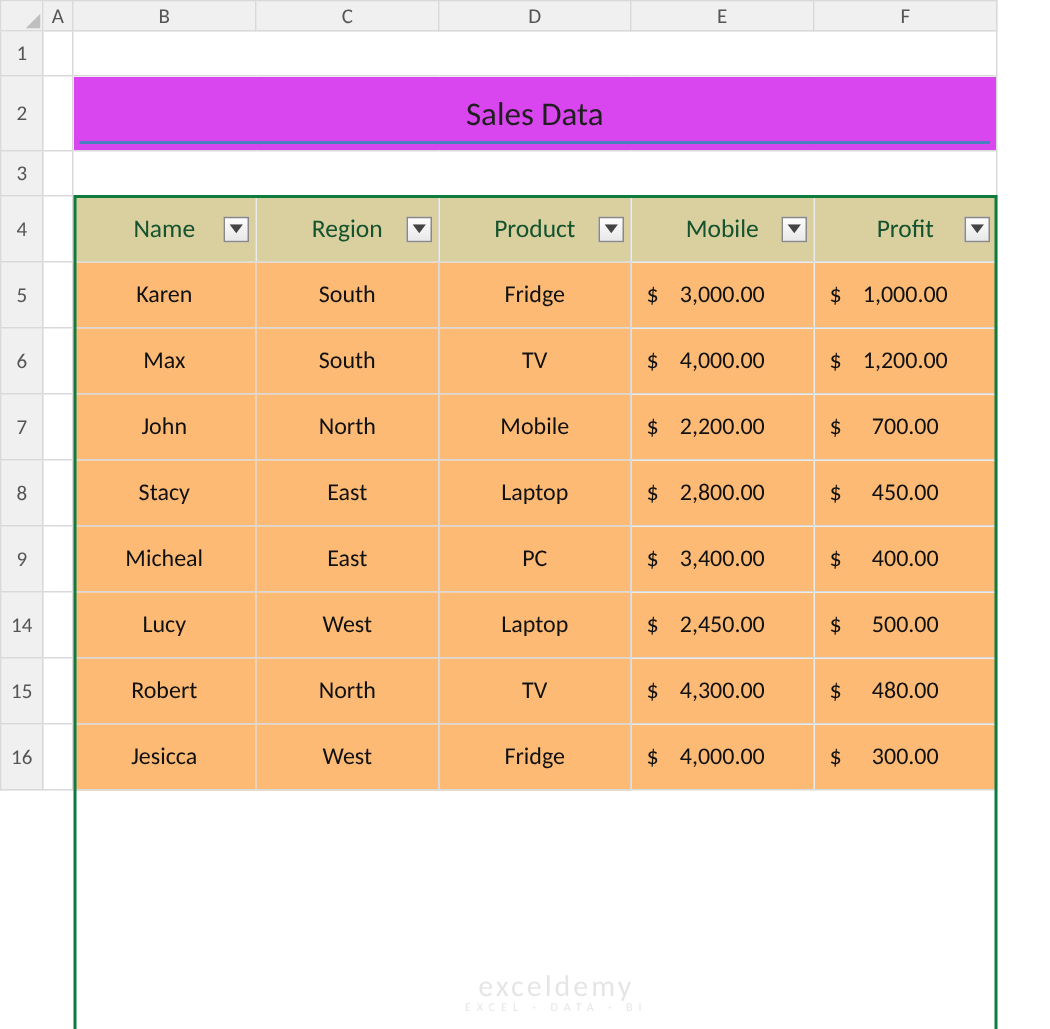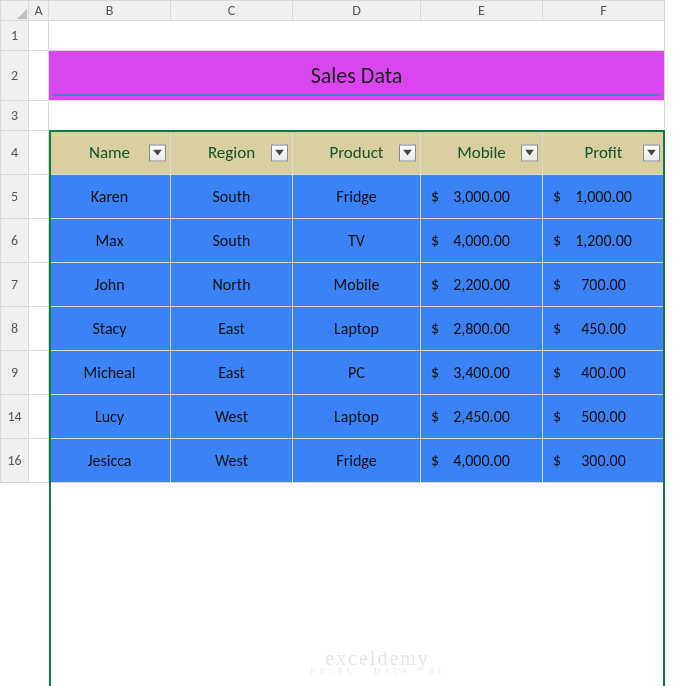--- a/index.html
+++ b/index.html
@@ -99,21 +99,21 @@
     border: 1px solid #888;
     background: linear-gradient(#fdfdfd,#e8e8e8);
     display: flex;
     align-items: center;
     justify-content: center;
     cursor: pointer;
   }
   .filter-btn svg { display: block; }
   
   .data {
-    background: #3b82f6;
+    background: #fdba74;
     font-size: 16px;
     text-align: center;
     color: #111;
     padding: 0 10px;
   }
   .money {
     text-align: left;
     position: relative;
     padding: 0 10px 0 12px;
   }
@@ -133,21 +133,20 @@
   }
   
   .watermark {
     position: absolute;
     color: rgba(80,80,80,0.15);
     font-size: 20px;
     letter-spacing: 2px;
     text-align: center;
     pointer-events: none;
     line-height: 1;
-    font-family: Liberation Serif, serif;
   }
   .watermark small {
     display: block;
     font-size: 8px;
     letter-spacing: 4px;
   }
 </style>
 </head>
 <body>
 
@@ -297,20 +296,35 @@
         <td class="data money">
           <span class="cur">$</span>
           <span class="val">2,450.00</span>
         </td>
         <td class="data money">
           <span class="cur">$</span>
           <span class="val">500.00</span>
         </td>
       </tr>
       <tr class="rN">
+        <th class="rowhdr">15</th>
+        <td class="cA"></td>
+        <td class="data">Robert</td>
+        <td class="data">North</td>
+        <td class="data">TV</td>
+        <td class="data money">
+          <span class="cur">$</span>
+          <span class="val">4,300.00</span>
+        </td>
+        <td class="data money">
+          <span class="cur">$</span>
+          <span class="val">480.00</span>
+        </td>
+      </tr>
+      <tr class="rN">
         <th class="rowhdr">16</th>
         <td class="cA"></td>
         <td class="data">Jesicca</td>
         <td class="data">West</td>
         <td class="data">Fridge</td>
         <td class="data money">
           <span class="cur">$</span>
           <span class="val">4,000.00</span>
         </td>
         <td class="data money">

